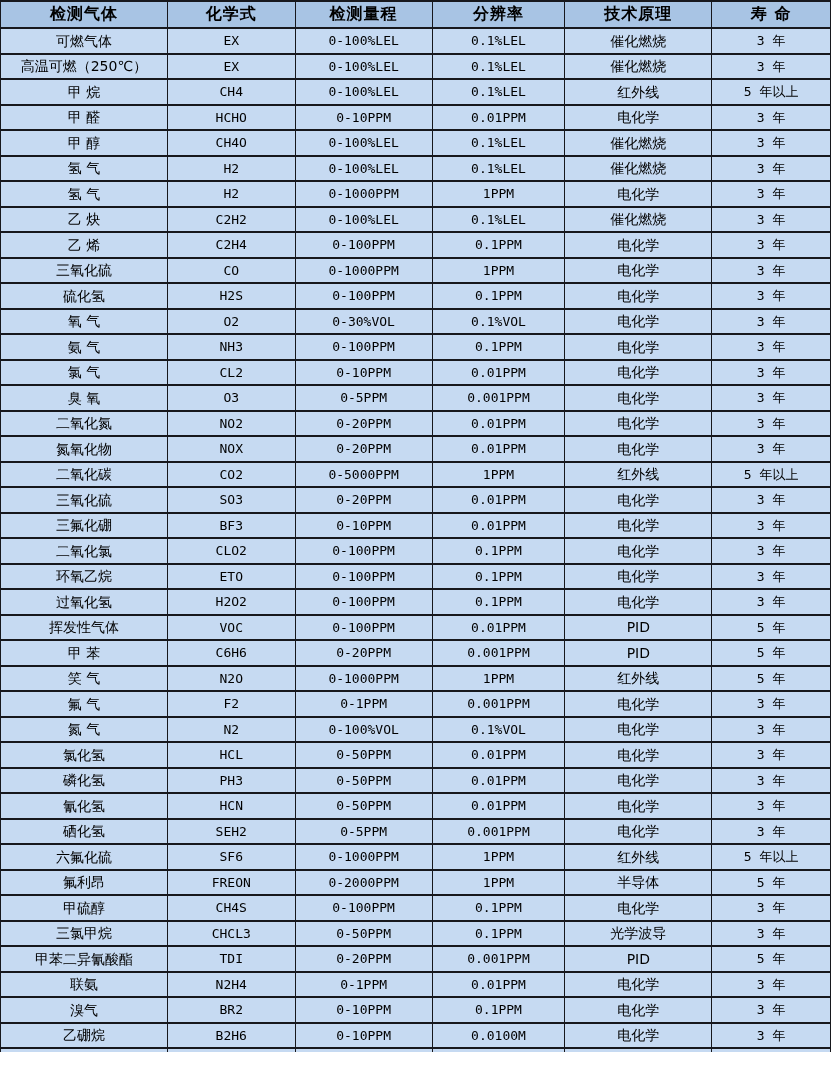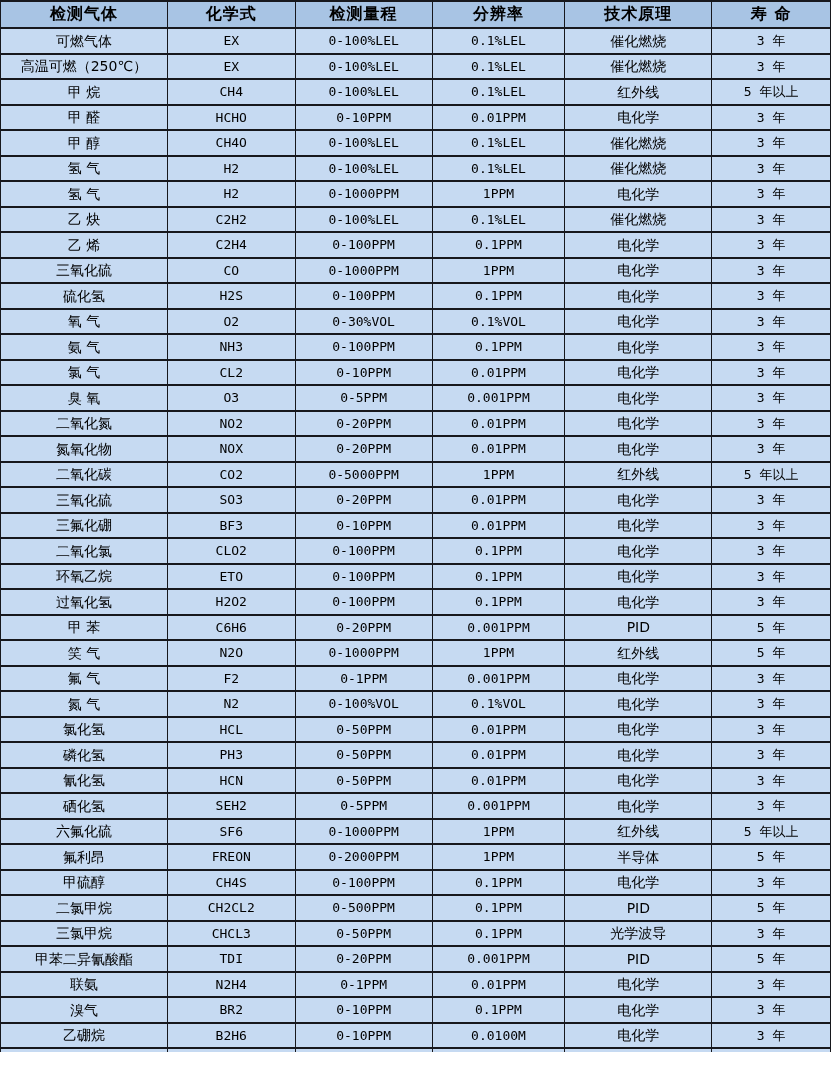--- a/index.html
+++ b/index.html
@@ -261,20 +261,28 @@
         </tr>
         <tr>
           <td class="c0">过氧化氢</td>
           <td class="c1">H2O2</td>
           <td class="c2">0-100PPM</td>
           <td class="c3">0.1PPM</td>
           <td class="c4">电化学</td>
           <td class="c5">3 年</td>
         </tr>
         <tr>
+          <td class="c0">挥发性气体</td>
+          <td class="c1">VOC</td>
+          <td class="c2">0-100PPM</td>
+          <td class="c3">0.01PPM</td>
+          <td class="c4">PID</td>
+          <td class="c5">5 年</td>
+        </tr>
+        <tr>
           <td class="c0">甲 苯</td>
           <td class="c1">C6H6</td>
           <td class="c2">0-20PPM</td>
           <td class="c3">0.001PPM</td>
           <td class="c4">PID</td>
           <td class="c5">5 年</td>
         </tr>
         <tr>
           <td class="c0">笑 气</td>
           <td class="c1">N2O</td>
@@ -349,28 +357,20 @@
         </tr>
         <tr>
           <td class="c0">甲硫醇</td>
           <td class="c1">CH4S</td>
           <td class="c2">0-100PPM</td>
           <td class="c3">0.1PPM</td>
           <td class="c4">电化学</td>
           <td class="c5">3 年</td>
         </tr>
         <tr>
-          <td class="c0">二氯甲烷</td>
-          <td class="c1">CH2CL2</td>
-          <td class="c2">0-500PPM</td>
-          <td class="c3">0.1PPM</td>
-          <td class="c4">PID</td>
-          <td class="c5">5 年</td>
-        </tr>
-        <tr>
           <td class="c0">三氯甲烷</td>
           <td class="c1">CHCL3</td>
           <td class="c2">0-50PPM</td>
           <td class="c3">0.1PPM</td>
           <td class="c4">光学波导</td>
           <td class="c5">3 年</td>
         </tr>
         <tr>
           <td class="c0">甲苯二异氰酸酯</td>
           <td class="c1">TDI</td>

